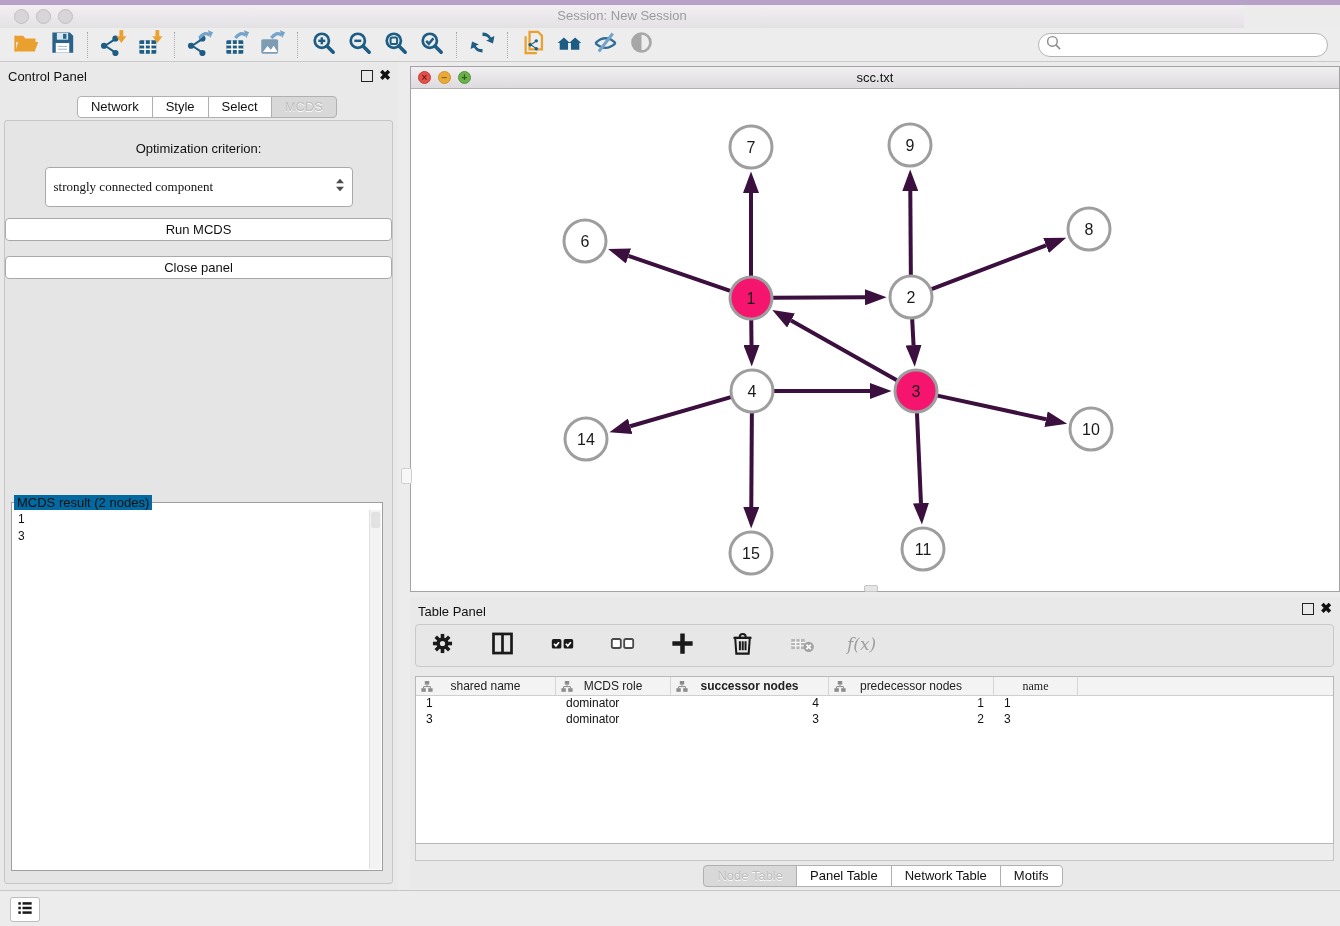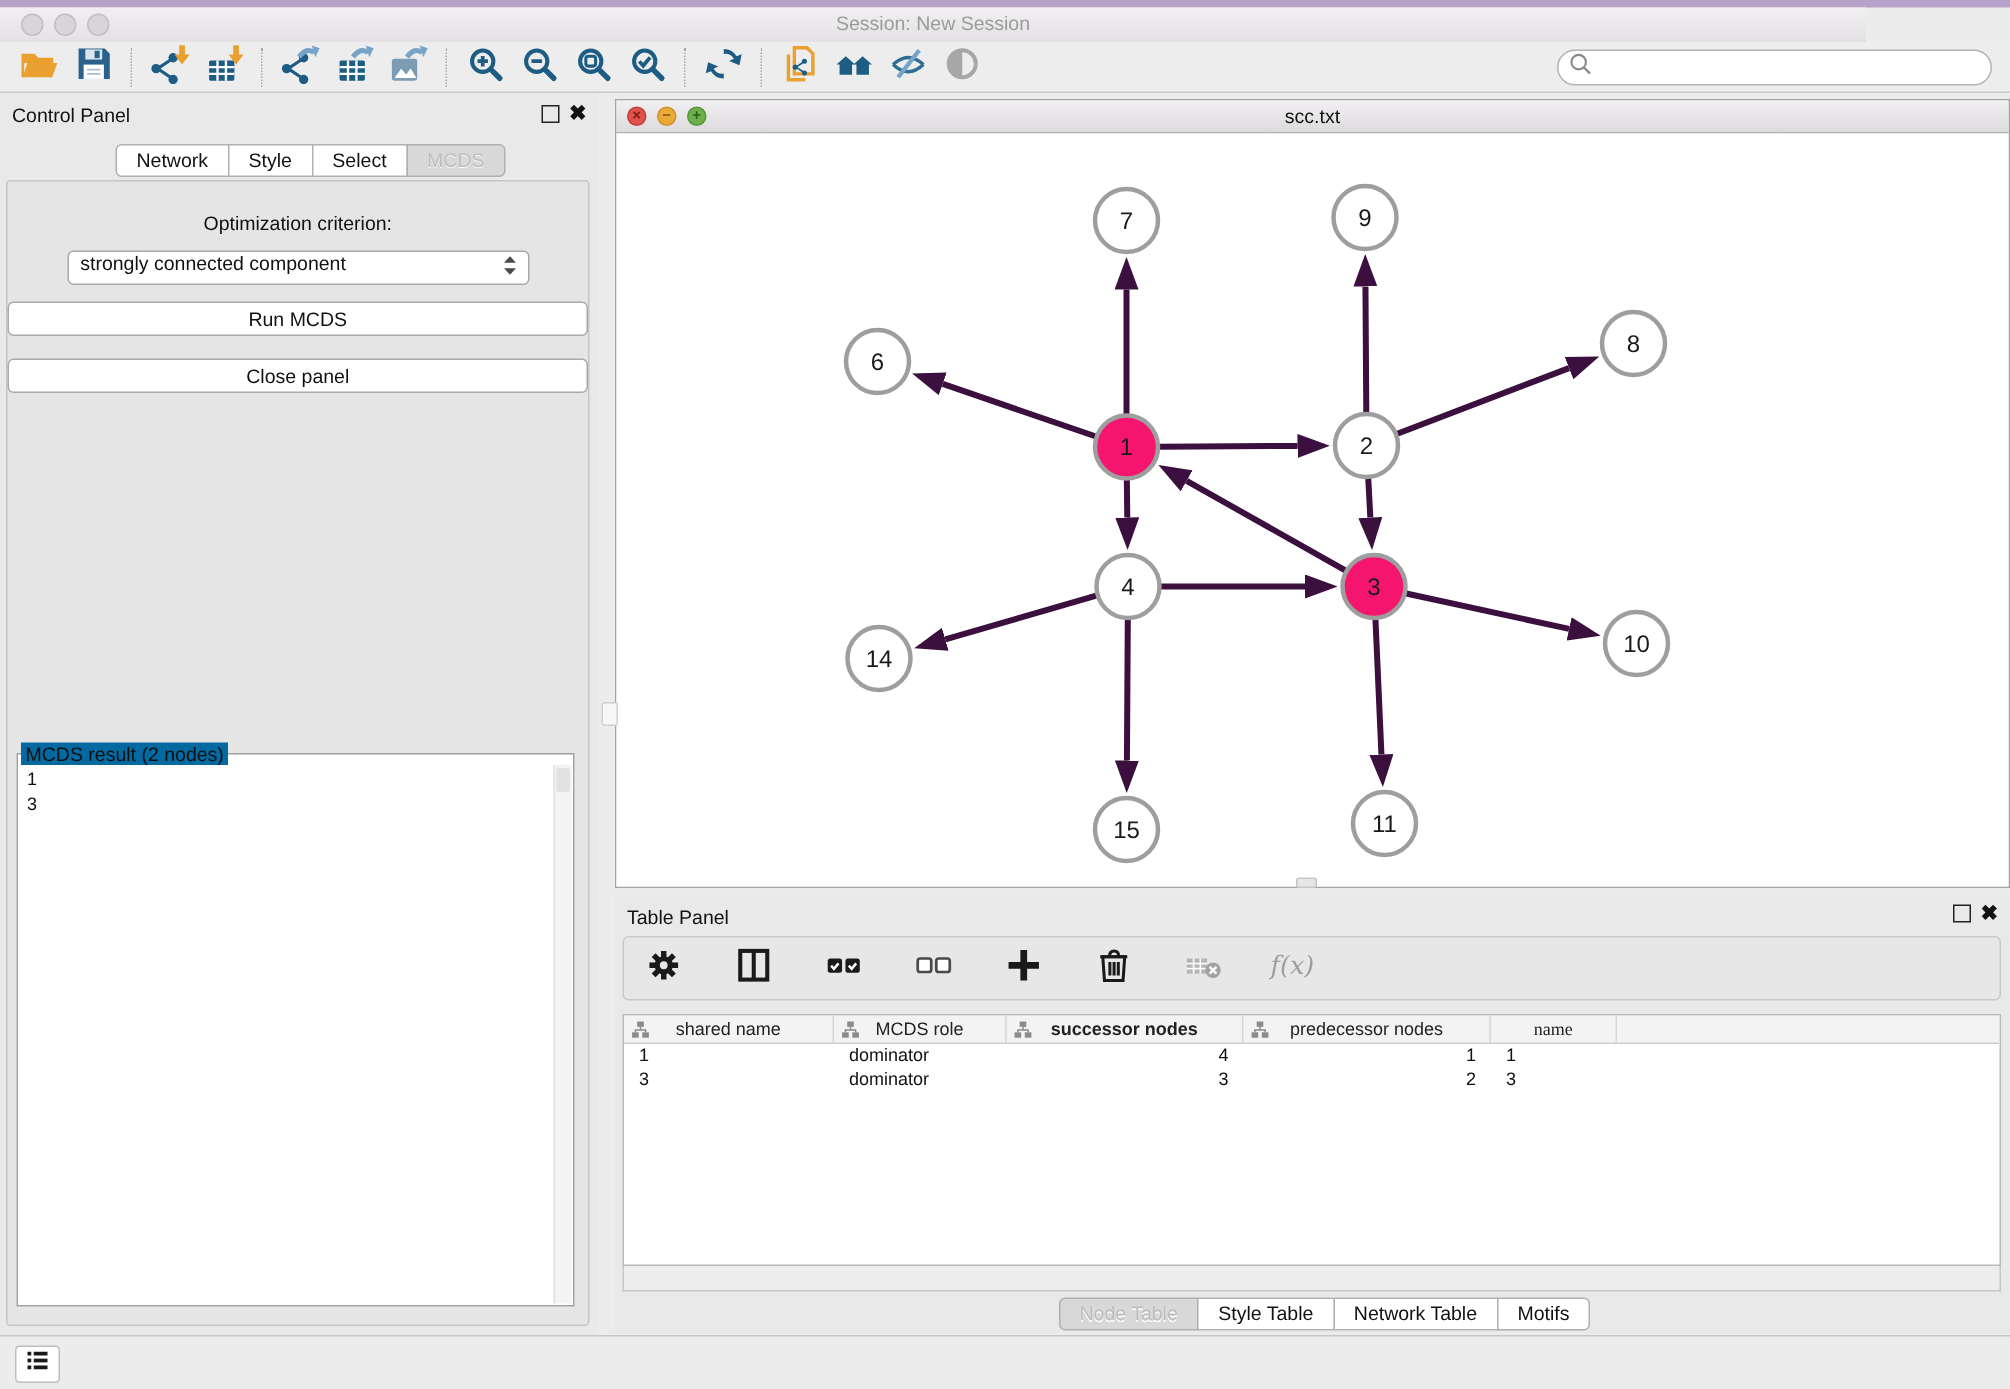--- a/index.html
+++ b/index.html
@@ -33,22 +33,22 @@
   .close-btn { position:absolute; top:5px; font-size:14px; font-weight:bold; color:#111; line-height:16px; }
   .cp-tabs { position:absolute; left:0; right:0; top:34px; height:22px; display:flex; justify-content:center; }
   .seg-tab { height:22px; padding:0 13px; background:#fff; border:1px solid #b0b0b0; font-size:13px;
              line-height:20px; margin-left:-1px; color:#111; cursor:default; white-space:nowrap; }
   .seg-tab:first-child { border-radius:4px 0 0 4px; margin-left:16px; }
   .seg-tab:last-child { border-radius:0 4px 4px 0; }
   .seg-tab.selected { background:#d8d8d8; color:#bdbdbd; text-shadow:0 1px 0 rgba(255,255,255,.9); }
   .cp-body { position:absolute; left:4px; right:5px; top:58px; bottom:6px; background:#e5e5e5;
              border:1px solid #c6c6c6; border-radius:3px; }
   .opt-label { text-align:center; margin-top:20px; font-size:13px; color:#111; }
-  .dropdown { margin:11px auto 0; width:308px; height:23px; background:#fff; border:1px solid #a9a9a9;
-              border-radius:4px; display:flex; align-items:flex-start; padding:0 4px 0 8px; }
+  .dropdown { margin:11px auto 0; width:308px; height:40px; background:#fff; border:1px solid #a9a9a9;
+              border-radius:4px; display:flex; align-items:center; padding:0 4px 0 8px;font-family:Liberation Serif, serif; }
   .dd-text { flex:1; font-size:13px; color:#111; }
   .cp-buttons { display:flex; justify-content:center; gap:15px; margin-top:11px;flex-direction:column; }
   .btn { height:23px; padding:0 15px; background:#fff; border:1px solid #a9a9a9; border-radius:4px;
          font-size:13px; color:#111; font-family:"Liberation Sans",sans-serif; cursor:default; }
   .result-fieldset { position:absolute; left:6px; right:9px; top:374px; height:376px;
                      border:1px solid #9f9f9f; background:#fff; }
   .result-fieldset legend { font-size:13px; color:#111; margin-left:2px; padding:0 3px; background:#0369a1; }
   .result-lines { padding:1px 6px; font-size:12px; line-height:17px; color:#111; white-space:pre; }
   .result-scroll { position:absolute; top:0; bottom:1px; right:1px; width:12px; background:#f3f3f3;
                    border-left:1px solid #e0e0e0; }
@@ -544,21 +544,21 @@
             <div class="td left" style="width: 115px;">dominator</div>
             <div class="td right" style="width: 158px;">3</div>
             <div class="td right" style="width: 165px;">2</div>
             <div class="td left" style="width: 84px;">3</div>
           </div>
         </div>
     </div>
     <div class="tp-scroll"></div>
     <div class="tp-tabs" id="tp-tabs">
         <div class="seg-tab selected">Node Table</div>
-        <div class="seg-tab">Style Table</div>
+        <div class="seg-tab">Panel Table</div>
         <div class="seg-tab">Network Table</div>
         <div class="seg-tab">Motifs</div>
       </div>
   </div>
 
   <div class="statusbar">
     <div class="sb-btn sb-list">
       <span>
         <svg width="20" height="20" viewBox="0 0 24 24">
             <g fill="#1a1a1a">

